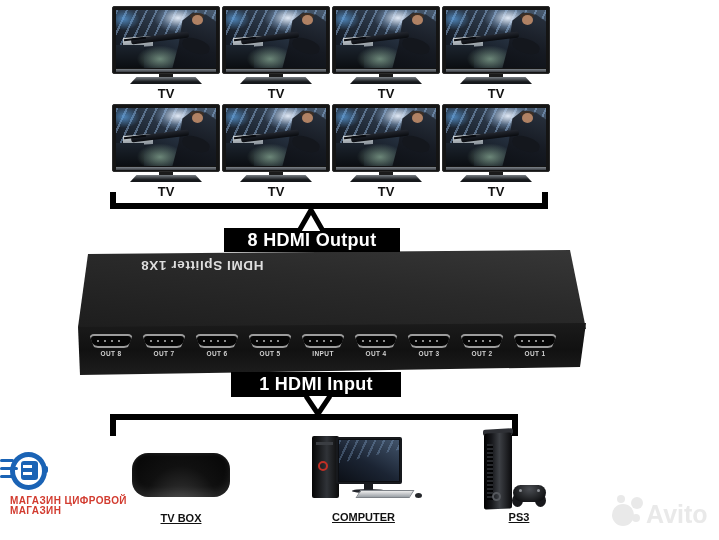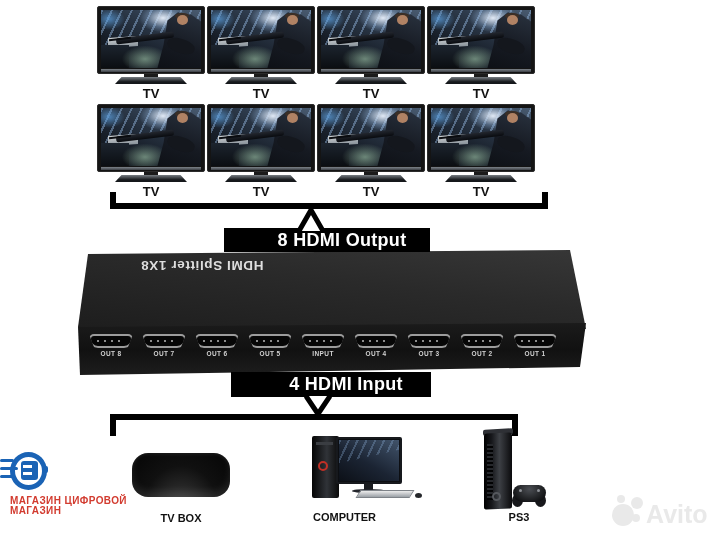--- a/index.html
+++ b/index.html
@@ -1,20 +1,20 @@
 <!DOCTYPE html>
 <html><head>
 <meta charset="utf-8">
 <style>
   html,body{margin:0;padding:0;background:#fff;}
   .stage{position:relative;width:719px;height:540px;background:#ffffff;overflow:hidden;
          font-family:"Liberation Sans",sans-serif;}
 
   
-  .tv-row{position:absolute;left:96px;width:492px;display:flex;justify-content:flex-start;}
+  .tv-row{position:absolute;left:85px;width:492px;display:flex;justify-content:center;}
   .tv-row.r1{top:6px;} .tv-row.r2{top:104px;}
   .tv-cell{width:110px;display:flex;flex-direction:column;align-items:center;}
   .tv-frame{width:108px;height:68px;background:#141414;border:1px solid #2b2b2b;border-radius:2px;
             position:relative;box-sizing:border-box;}
   .tv-screen{position:absolute;left:3px;top:3px;right:3px;bottom:5px;overflow:hidden;background:#1a2028;}
   .bezel{position:absolute;left:3px;right:3px;bottom:1px;height:3px;background:linear-gradient(180deg,#7d838a,#3c4045);}
   .tv-neck{width:14px;height:3px;background:#1b1b1b;}
   .tv-base{width:72px;height:7px;clip-path:polygon(9% 0,91% 0,100% 100%,0 100%);
            background:linear-gradient(180deg,#777d83,#15181b 70%);}
   .tv-label{margin-top:3px;font-weight:bold;font-size:13px;color:#111;line-height:1;}
@@ -40,21 +40,21 @@
   .sc-hair{right:12%;top:5%;width:14%;height:10%;background:#3c2f26;border-radius:50%;}
   .sc-head{right:13%;top:9%;width:11%;height:17%;background:#b08264;border-radius:50%;}
   .sc-rifle{left:15%;top:43%;width:58%;height:10%;transform:rotate(-7deg);border-radius:2px;
             background:linear-gradient(180deg,#23272f,#090b0f);}
   .sc-barrel{left:8%;top:49%;width:22%;height:4%;transform:rotate(-7deg);background:#0a0c10;}
   .sc-arm{right:6%;top:50%;width:28%;height:24%;transform:rotate(18deg);border-radius:45%;background:#14171d;}
 
   
   .bar{position:absolute;background:#000;}
   .label-box{position:absolute;background:#000;color:#fff;font-weight:bold;font-size:18px;
-             display:flex;align-items:center;justify-content:center;letter-spacing:.3px;z-index:4;padding-left:30px;}
+             display:flex;align-items:center;justify-content:center;letter-spacing:.3px;z-index:4;}
   .arrow{position:absolute;z-index:5;}
 
   
   .dev-top{position:absolute;left:70px;top:245px;width:530px;height:85px;
            clip-path:polygon(18px 9px,500px 5px,516px 84px,8px 82px);
            background:linear-gradient(187deg,#383838 0%,#2a2a2a 45%,#1d1d1d 100%);}
   .dev-top-label{position:absolute;left:36px;top:10px;width:192px;height:18px;text-align:center;
                  transform:rotate(180deg);color:#dedede;font-size:13.5px;font-weight:bold;
                  letter-spacing:.6px;white-space:nowrap;}
   .dev-front{position:absolute;left:77px;top:317px;width:514px;height:60px;
@@ -63,21 +63,21 @@
   .ports{position:absolute;left:88px;top:334px;width:470px;display:flex;justify-content:space-between;z-index:3;}
   .port-cell{width:46px;display:flex;flex-direction:column;align-items:center;}
   .port-shape{width:44px;height:14px;background:#060606;border:2px solid #9c9c9c;box-sizing:border-box;
               border-radius:5px 5px 9px 9px;clip-path:polygon(0 0,100% 0,88% 100%,12% 100%);position:relative;}
   .port-shape::after{content:"";position:absolute;left:6px;right:6px;top:4px;height:2px;
               background:repeating-linear-gradient(90deg,#8b8b8b 0 2px,rgba(0,0,0,0) 2px 7px);}
   .port-label{margin-top:3px;font-size:6.5px;font-weight:bold;color:#d2d2d2;letter-spacing:.4px;
               white-space:nowrap;line-height:1;}
 
   
-  .src-label{position:absolute;font-weight:bold;font-size:11px;color:#111;text-align:center;}
+  .src-label{position:absolute;font-weight:bold;font-size:11px;color:#111;text-align:center;text-decoration:underline;}
 
   .logo-line{position:absolute;background:#1a63b5;border-radius:2px;}
   .logo-ring{position:absolute;left:10px;top:452px;width:37px;height:38px;border:5px solid #1a63b5;
              border-radius:50%;box-sizing:border-box;}
   .logo-plug{position:absolute;left:21px;top:461px;width:17px;height:19px;background:#1a63b5;border-radius:3px;}
   .logo-slot{position:absolute;background:#fff;height:3px;width:9px;}
   .logo-word{position:absolute;left:48px;top:448px;font-size:37px;font-weight:bold;line-height:1;
              letter-spacing:-1px;}
   .logo-dot{position:absolute;left:42px;top:466px;width:6px;height:7px;background:#1a63b5;border-radius:2px;}
   .logo-sub{position:absolute;left:10px;width:118px;text-align:left;font-size:10px;font-weight:bold;
@@ -360,21 +360,21 @@
       <div class="port-cell">
       <div class="port-shape"></div>
       <div class="port-label">OUT 2</div>
     </div>
       <div class="port-cell">
       <div class="port-shape"></div>
       <div class="port-label">OUT 1</div>
     </div>
     </div>
 
-  <div class="label-box" style="left:231px;top:372px;width:170px;height:25px;">4 HDMI Input</div>
+  <div class="label-box" style="left:231px;top:372px;width:170px;height:25px;">1 HDMI Input</div>
   <svg class="arrow" style="left:302px;top:395px;" width="32" height="22" viewBox="0 0 32 22">
     <path d="M4 1 L16 19 L28 1" fill="#ffffff" stroke="#000000" stroke-width="5"></path>
   </svg>
   <div class="bar" style="left:110px;top:414px;width:408px;height:6px;"></div>
   <div class="bar" style="left:110px;top:414px;width:6px;height:22px;"></div>
   <div class="bar" style="left:512px;top:414px;width:6px;height:22px;"></div>
 
   <div class="logo-line" style="left:0;top:459px;width:14px;height:3px;"></div>
   <div class="logo-line" style="left:0;top:467px;width:18px;height:3px;"></div>
   <div class="logo-line" style="left:0;top:475px;width:14px;height:3px;"></div>
@@ -392,21 +392,21 @@
   <div class="pc-tower"></div>
   <div class="pc-slot"></div>
   <div class="pc-fan"></div>
   <div class="pc-monitor">
     <div class="pc-screen"></div>
   </div>
   <div class="pc-stand"></div>
   <div class="pc-base"></div>
   <div class="pc-kb"></div>
   <div class="pc-mouse"></div>
-  <div class="src-label" style="left:307px;top:511px;width:75px;">COMPUTER</div>
+  <div class="src-label" style="left:326px;top:511px;width:75px;">COMPUTER</div>
 
   <div class="ps3-top"></div>
   <div class="ps3-body"></div>
   <div class="ps3-grooves"></div>
   <div class="ps3-emblem"></div>
   <div class="pad-grip" style="left:512px;top:494px;"></div>
   <div class="pad-grip" style="left:535px;top:494px;"></div>
   <div class="pad-body"></div>
   <div class="pad-dot" style="left:537px;top:489px;"></div>
   <div class="pad-dot" style="left:519px;top:489px;"></div>

